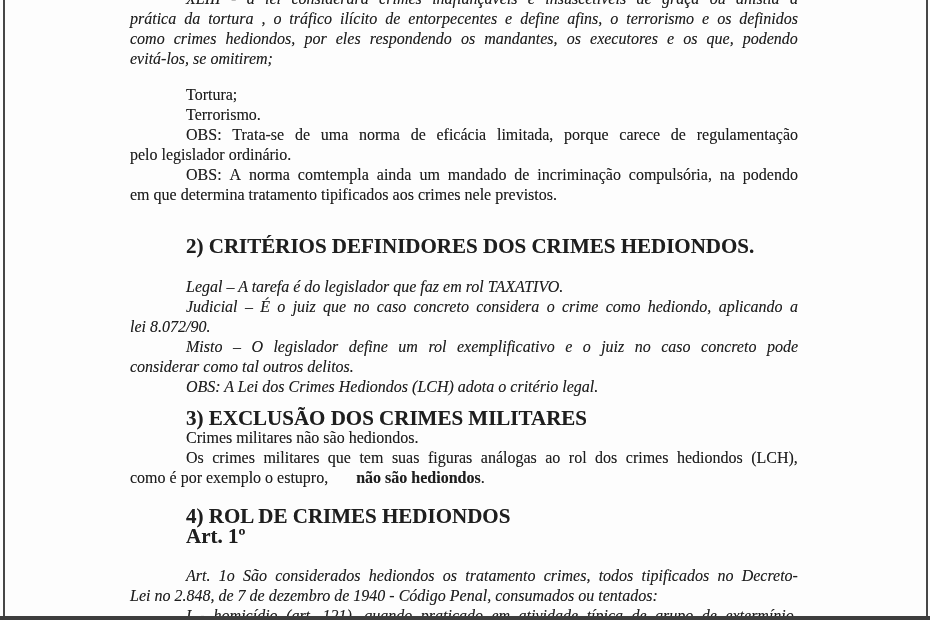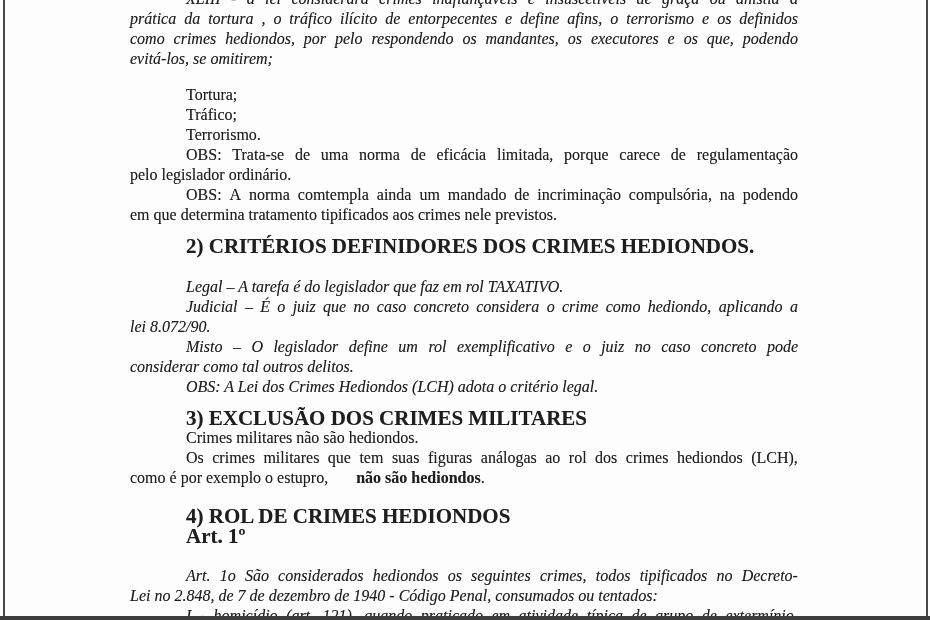--- a/index.html
+++ b/index.html
@@ -64,36 +64,35 @@
           <span>terrorismo</span>
           <span>e</span>
           <span>os</span>
           <span>definidos</span>
         </div>
         <div class="line fill">
           <span>como</span>
           <span>crimes</span>
           <span>hediondos,</span>
           <span>por</span>
-          <span>pelo</span>
+          <span>eles</span>
           <span>respondendo</span>
           <span>os</span>
           <span>mandantes,</span>
           <span>os</span>
           <span>executores</span>
           <span>e</span>
           <span>os</span>
           <span>que,</span>
           <span>podendo</span>
         </div>
         <div class="line">evitá-los, se omitirem;</div>
       </div>
       <div class="block" style="top: 85px;">
         <div class="line indent">Tortura;</div>
-        <div class="line indent">Tráfico;</div>
         <div class="line indent">Terrorismo.</div>
         <div class="line indent fill">
           <span>OBS:</span>
           <span>Trata-se</span>
           <span>de</span>
           <span>uma</span>
           <span>norma</span>
           <span>de</span>
           <span>eficácia</span>
           <span>limitada,</span>
@@ -189,21 +188,21 @@
         <div class="line indent hd">Art. 1º</div>
       </div>
       <div class="block it" style="top: 566px;">
         <div class="line indent fill">
           <span>Art.</span>
           <span>1o</span>
           <span>São</span>
           <span>considerados</span>
           <span>hediondos</span>
           <span>os</span>
-          <span>seguintes</span>
+          <span>tratamento</span>
           <span>crimes,</span>
           <span>todos</span>
           <span>tipificados</span>
           <span>no</span>
           <span>Decreto-</span>
         </div>
         <div class="line">Lei no 2.848, de 7 de dezembro de 1940 - Código Penal, consumados ou tentados:</div>
         <div class="line indent fill">
           <span>I</span>
           <span>-</span>

